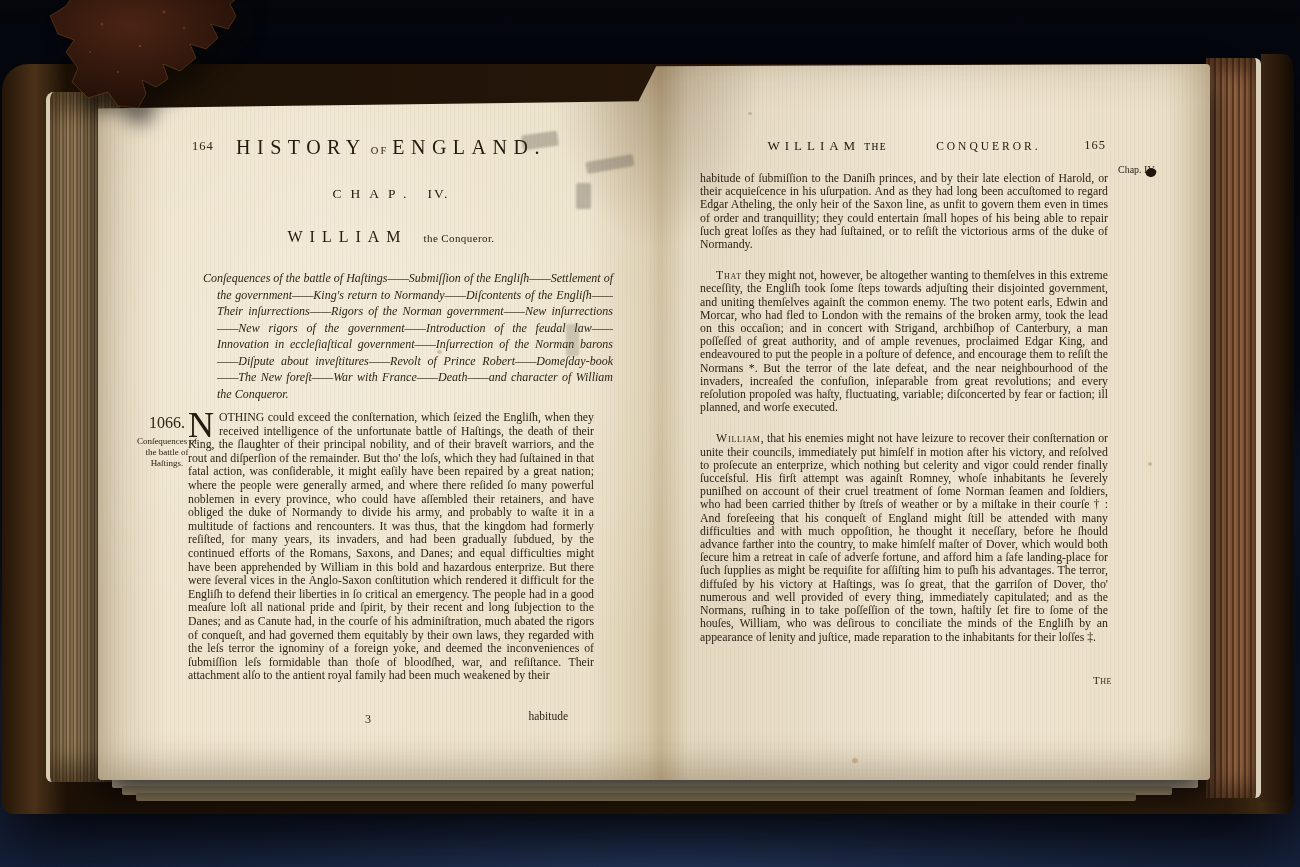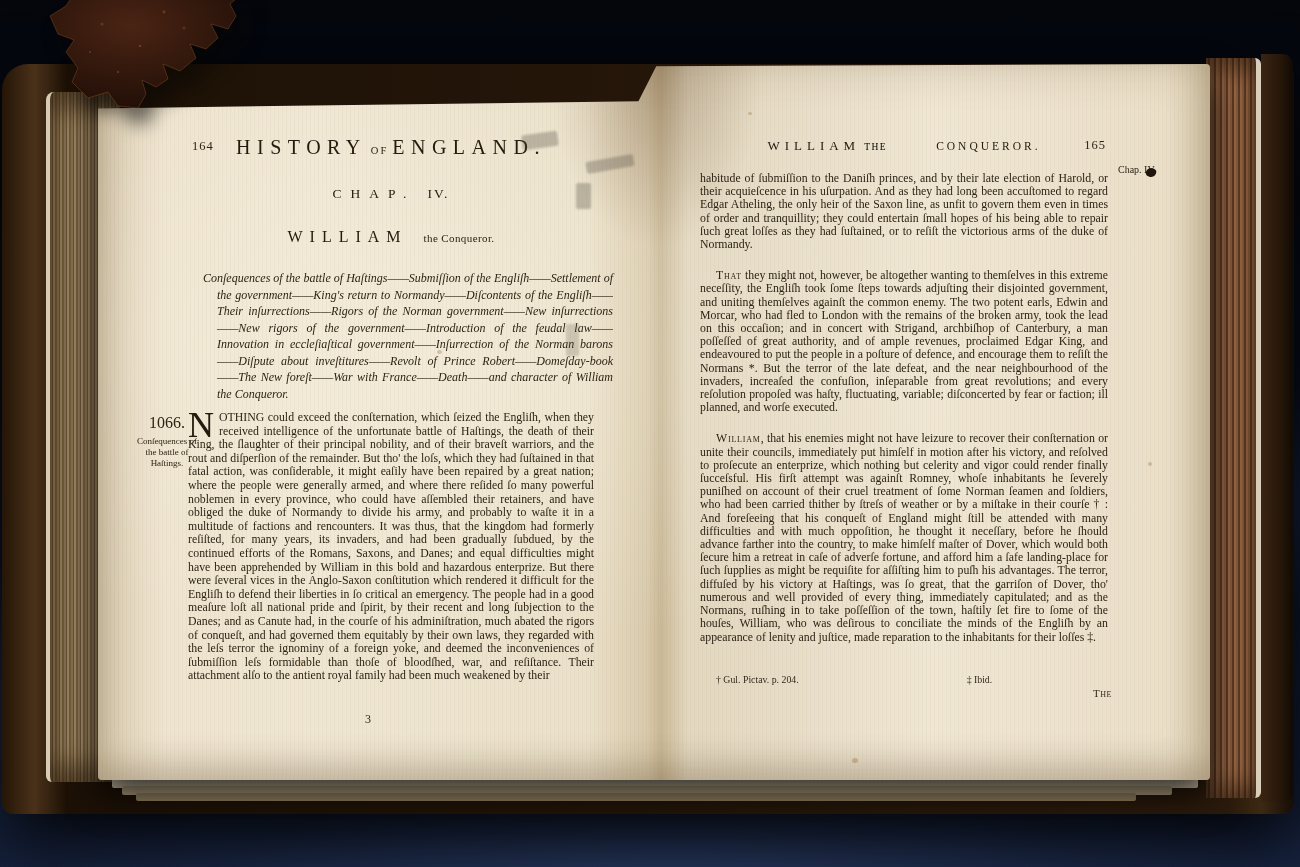--- a/index.html
+++ b/index.html
@@ -129,39 +129,36 @@
   <div class="abs lp-margin">
     <div class="yr">1066.</div>
     <div class="mn">Conſequences of the battle of Haſtings.</div>
   </div>
 
   <div class="abs lp-body ink">
     <p style="margin:0;"><span class="dropcap">N</span><span>OTHING could exceed the conſternation, which ſeized the Engliſh, when they received intelligence of the unfortunate battle of Haſtings, the death of their King, the ſlaughter of their principal nobility, and of their braveſt warriors, and the rout and diſperſion of the remainder. But tho' the loſs, which they had ſuſtained in that fatal action, was conſiderable, it might eaſily have been repaired by a great nation; where the people were generally armed, and where there reſided ſo many powerful noblemen in every province, who could have aſſembled their retainers, and have obliged the duke of Normandy to divide his army, and probably to waſte it in a multitude of factions and rencounters. It was thus, that the kingdom had formerly reſiſted, for many years, its invaders, and had been gradually ſubdued, by the continued efforts of the Romans, Saxons, and Danes; and equal difficulties might have been apprehended by William in this bold and hazardous enterprize. But there were ſeveral vices in the Anglo-Saxon conſtitution which rendered it difficult for the Engliſh to defend their liberties in ſo critical an emergency. The people had in a good meaſure loſt all national pride and ſpirit, by their recent and long ſubjection to the Danes; and as Canute had, in the courſe of his adminiſtration, much abated the rigors of conqueſt, and had governed them equitably by their own laws, they regarded with the leſs terror the ignominy of a foreign yoke, and deemed the inconveniences of ſubmiſſion leſs formidable than thoſe of bloodſhed, war, and reſiſtance. Their attachment alſo to the antient royal family had been much weakened by their</span></p>
   </div>
 
   <div class="abs lp-sig ink">3</div>
+  <div class="abs lp-catch ink">habitude</div>
 
   <div class="abs rp-header">
     <span class="rt2a">WILLIAM</span><span class="rt2b">THE</span><span class="rt2c">CONQUEROR.</span>
     <span class="pn ink">165</span>
   </div>
 
   <div class="abs rp-margin">Chap. IV.</div>
 
   <div class="abs rp-body ink">
     <p><span>habitude of ſubmiſſion to the Daniſh princes, and by their late election of Harold, or their acquieſcence in his uſurpation. And as they had long been accuſtomed to regard Edgar Atheling, the only heir of the Saxon line, as unfit to govern them even in times of order and tranquillity; they could entertain ſmall hopes of his being able to repair ſuch great loſſes as they had ſuſtained, or to reſiſt the victorious arms of the duke of Normandy.</span></p>
     <p><span class="lead">That</span><span> they might not, however, be altogether wanting to themſelves in this extreme neceſſity, the Engliſh took ſome ſteps towards adjuſting their disjointed government, and uniting themſelves againſt the common enemy. The two potent earls, Edwin and Morcar, who had fled to London with the remains of the broken army, took the lead on this occaſion; and in concert with Strigand, archbiſhop of Canterbury, a man poſſeſſed of great authority, and of ample revenues, proclaimed Edgar King, and endeavoured to put the people in a poſture of defence, and encourage them to reſiſt the Normans *. But the terror of the late defeat, and the near neighbourhood of the invaders, increaſed the confuſion, inſeparable from great revolutions; and every reſolution propoſed was haſty, fluctuating, variable; diſconcerted by fear or faction; ill planned, and worſe executed.</span></p>
     <p><span class="lead">William</span><span>, that his enemies might not have leizure to recover their conſternation or unite their councils, immediately put himſelf in motion after his victory, and reſolved to proſecute an enterprize, which nothing but celerity and vigor could render finally ſucceſsful. His firſt attempt was againſt Romney, whoſe inhabitants he ſeverely puniſhed on account of their cruel treatment of ſome Norman ſeamen and ſoldiers, who had been carried thither by ſtreſs of weather or by a miſtake in their courſe † : And foreſeeing that his conqueſt of England might ſtill be attended with many difficulties and with much oppoſition, he thought it neceſſary, before he ſhould advance farther into the country, to make himſelf maſter of Dover, which would both ſecure him a retreat in caſe of adverſe fortune, and afford him a ſafe landing-place for ſuch ſupplies as might be requiſite for aſſiſting him to puſh his advantages. The terror, diffuſed by his victory at Haſtings, was ſo great, that the garriſon of Dover, tho' numerous and well provided of every thing, immediately capitulated; and as the Normans, ruſhing in to take poſſeſſion of the town, haſtily ſet fire to ſome of the houſes, William, who was deſirous to conciliate the minds of the Engliſh by an appearance of lenity and juſtice, made reparation to the inhabitants for their loſſes ‡.</span></p>
   </div>
 
   <div class="abs rp-foot">
-    <div class="fn-row2">
-      <span>† Gul. Pictav. p. 204.</span>
-      <span class="f2b">‡ Ibid.</span>
-    </div>
     <div class="rp-catch">The</div>
   </div>
 
   <div class="abs smudge" style="left:522px;top:133px;width:36px;height:15px;transform:rotate(-8deg);"></div>
   <div class="abs smudge" style="left:586px;top:158px;width:48px;height:12px;transform:rotate(-10deg);"></div>
   <div class="abs smudge" style="left:576px;top:183px;width:15px;height:26px;"></div>
   <div class="abs smudge" style="left:566px;top:324px;width:13px;height:32px;opacity:.7;"></div>
   <div class="abs blot"></div>
   <div class="abs fox" style="left:437px;top:350px;width:5px;height:4px;"></div>
   <div class="abs fox" style="left:300px;top:660px;width:4px;height:4px;"></div>

